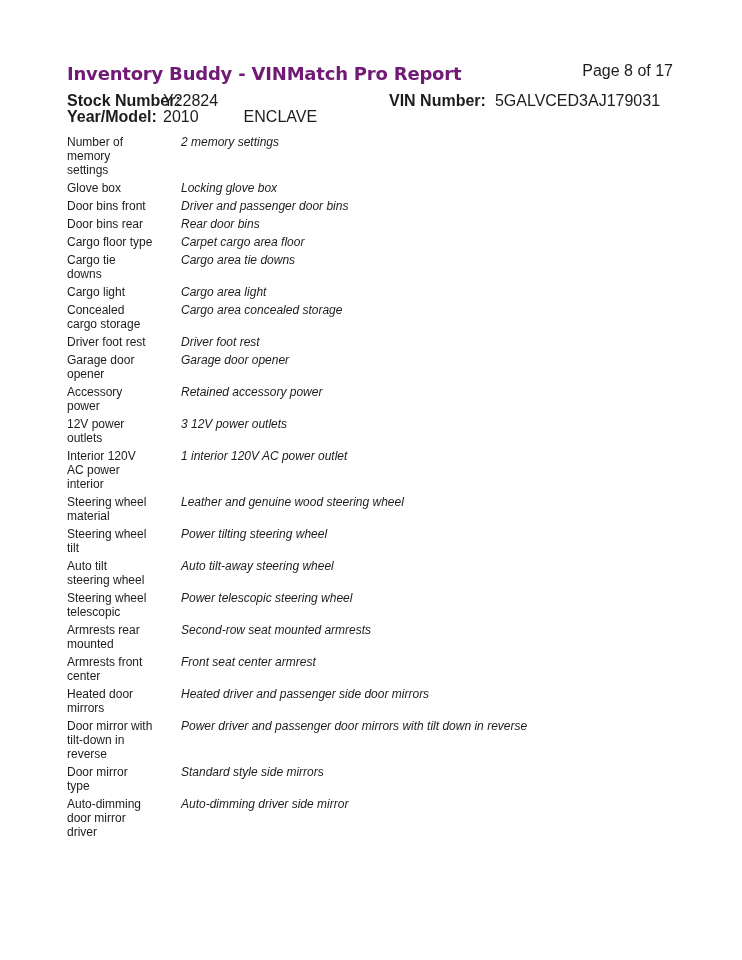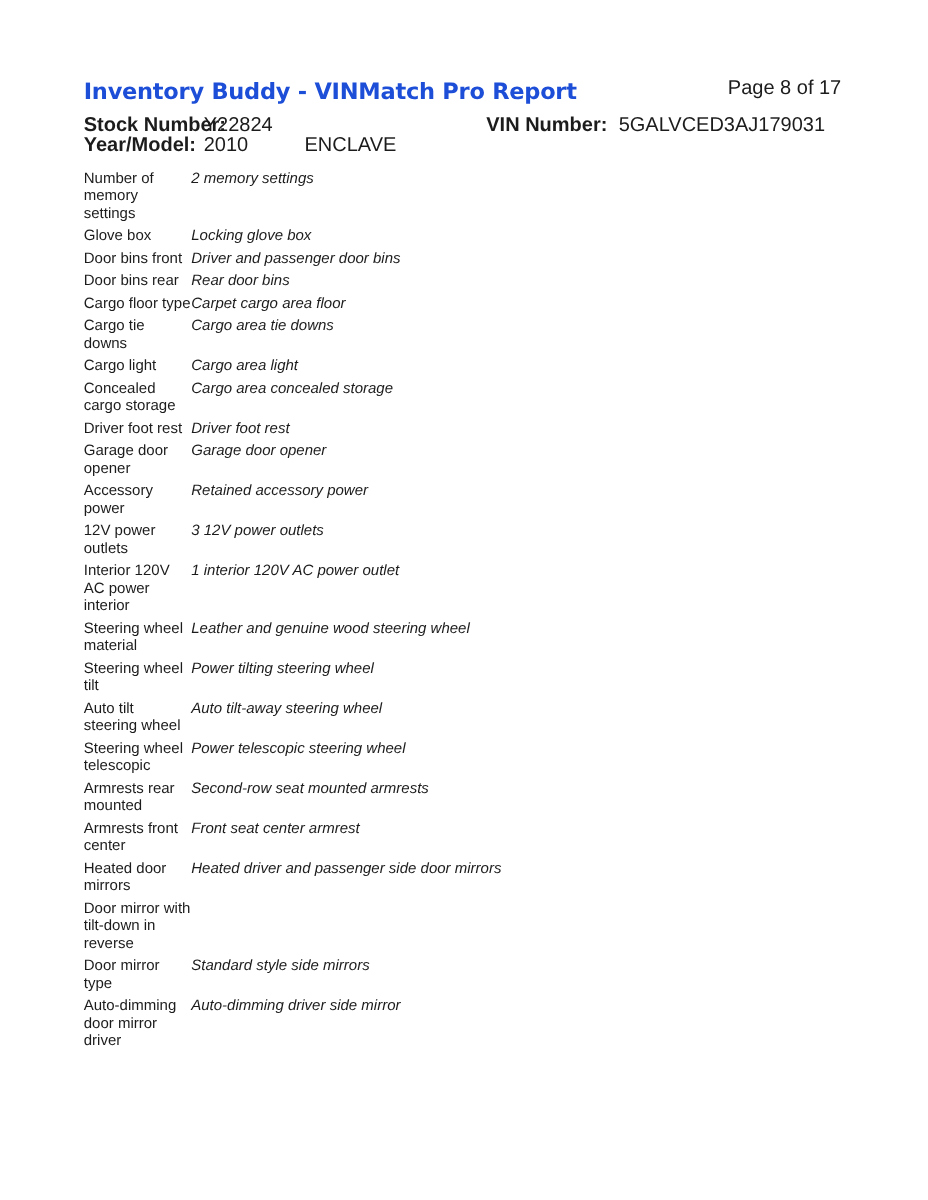--- a/index.html
+++ b/index.html
@@ -17,21 +17,21 @@
     display:flex;
     justify-content:space-between;
     align-items:flex-start;
   }
   .report-title {
     font-family:"DejaVu Sans", sans-serif;
     font-weight:bold;
     font-size:18px;
     line-height:24px;
     letter-spacing:-0.2px;
-    color:#1d4ed8;
+    color:#701a75;
     white-space:nowrap;
   }
   .page-indicator {
     font-size:16px;
     line-height:14px;
     padding-top:2px;
     white-space:nowrap;
   }
   .meta { margin-top:8px; font-size:16px; }
   .meta-row {
@@ -54,20 +54,21 @@
     left:322px;
     top:0;
     display:flex;
   }
   .vin-group .meta-label { width:auto; }
   .features { margin-top:11px; font-size:12px; }
   .feature-row {
     display:flex;
     line-height:14px;
     margin-bottom:4px;
+    gap:28px;
   }
   .feature-label {
     width:86px;
     flex-shrink:0;
   }
   .feature-value { flex:1;font-style:italic; }
 </style>
 </head>
 <body>
 
@@ -171,20 +172,21 @@
       <div class="feature-row" style="">
       <div class="feature-label">Armrests front center</div>
       <div class="feature-value">Front seat center armrest</div>
     </div>
       <div class="feature-row" style="">
       <div class="feature-label">Heated door mirrors</div>
       <div class="feature-value">Heated driver and passenger side door mirrors</div>
     </div>
       <div class="feature-row" style="">
       <div class="feature-label">Door mirror with tilt-down in reverse</div>
+      <div class="feature-value">Power driver and passenger door mirrors with tilt down in reverse</div>
     </div>
       <div class="feature-row" style="">
       <div class="feature-label">Door mirror type</div>
       <div class="feature-value">Standard style side mirrors</div>
     </div>
       <div class="feature-row" style="">
       <div class="feature-label">Auto-dimming door mirror driver</div>
       <div class="feature-value">Auto-dimming driver side mirror</div>
     </div>
     </div>

